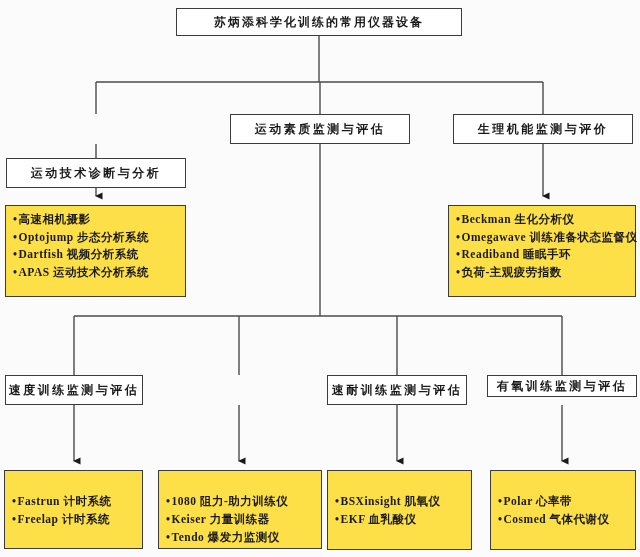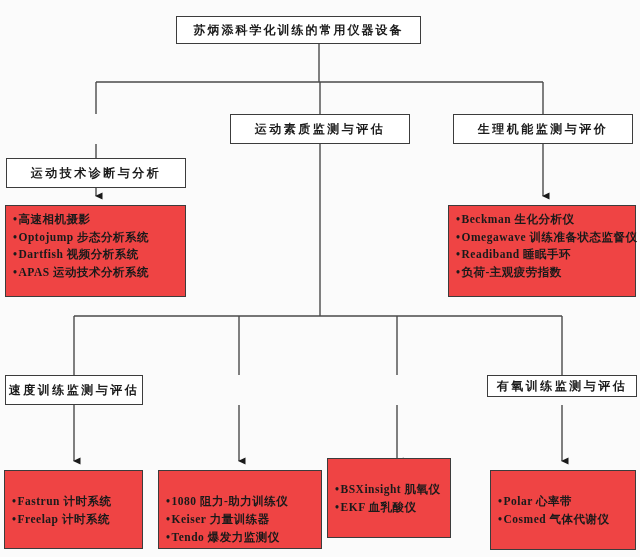--- a/index.html
+++ b/index.html
@@ -18,44 +18,44 @@
     background:#ffffff;
     border:1.6px solid #3c3c3c;
     box-sizing:border-box;
     display:flex;align-items:center;justify-content:center;
     font-size:12px;font-weight:700;letter-spacing:2.5px;
     white-space:nowrap;
   }
   .node.root{letter-spacing:2px;}
   .list{
     position:absolute;
-    background:#ef4444;
+    background:#fde047;
     border:1.6px solid #3c3c3c;
     box-sizing:border-box;
     padding:5px 7px 0 7px;
     font-size:11.5px;font-weight:700;letter-spacing:.5px;
   }
   .list.bottom{padding-top:21px;}
   .list .item{line-height:17.5px;white-space:nowrap;}
   .list.bottom .item{line-height:18px;}
   .list .item::before{content:"\2022";margin-right:1px;}
   
-  #box-root      {left:176px;top:8px;  width:245px;height:28px;margin-top:8px;}
+  #box-root      {left:176px;top:8px;  width:286px;height:28px;}
   #box-tech      {left:6px;  top:114px;width:180px;height:30px;margin-top:44px;}
   #box-fitness   {left:230px;top:114px;width:180px;height:30px;}
   #box-physio    {left:453px;top:114px;width:180px;height:30px;}
   #list-tech     {left:5px;  top:205px;width:181px;height:92px;}
   #list-physio   {left:448px;top:205px;width:188px;height:92px;}
   #box-speed     {left:5px;  top:375px;width:138px;height:30px;}
   #box-strength  {left:163px;top:375px;width:152px;height:30px;}
   #box-endurance {left:327px;top:375px;width:140px;height:30px;}
   #box-aerobic   {left:487px;top:375px;width:150px;height:22px;}
   #list-speed    {left:4px;  top:470px;width:139px;height:79px;}
   #list-strength {left:158px;top:470px;width:164px;height:79px;}
-  #list-endurance{left:327px;top:458px;width:124px;height:80px;}
+  #list-endurance{left:327px;top:470px;width:145px;height:80px;}
   #list-aerobic  {left:490px;top:470px;width:146px;height:80px;}
 </style>
 </head>
 <body>
 
 <div id="canvas">
 
   <svg class="wires" viewBox="0 0 640 557" xmlns="http://www.w3.org/2000/svg">
     <defs>
       <marker id="arrow" markerWidth="9" markerHeight="9" refX="4" refY="7.5" orient="auto-start-reverse" markerUnits="userSpaceOnUse">
@@ -100,20 +100,21 @@
     <div class="item">APAS 运动技术分析系统</div>
   </div>
   <div class="list" id="list-physio">
     <div class="item">Beckman 生化分析仪</div>
     <div class="item">Omegawave 训练准备状态监督仪</div>
     <div class="item">Readiband 睡眠手环</div>
     <div class="item">负荷-主观疲劳指数</div>
   </div>
 
   <div class="node" id="box-speed">速度训练监测与评估</div>
+  <div class="node" id="box-endurance">速耐训练监测与评估</div>
   <div class="node" id="box-aerobic">有氧训练监测与评估</div>
 
   <div class="list bottom" id="list-speed">
     <div class="item">Fastrun 计时系统</div>
     <div class="item">Freelap 计时系统</div>
   </div>
   <div class="list bottom" id="list-strength">
     <div class="item">1080 阻力-助力训练仪</div>
     <div class="item">Keiser 力量训练器</div>
     <div class="item">Tendo 爆发力监测仪</div>

